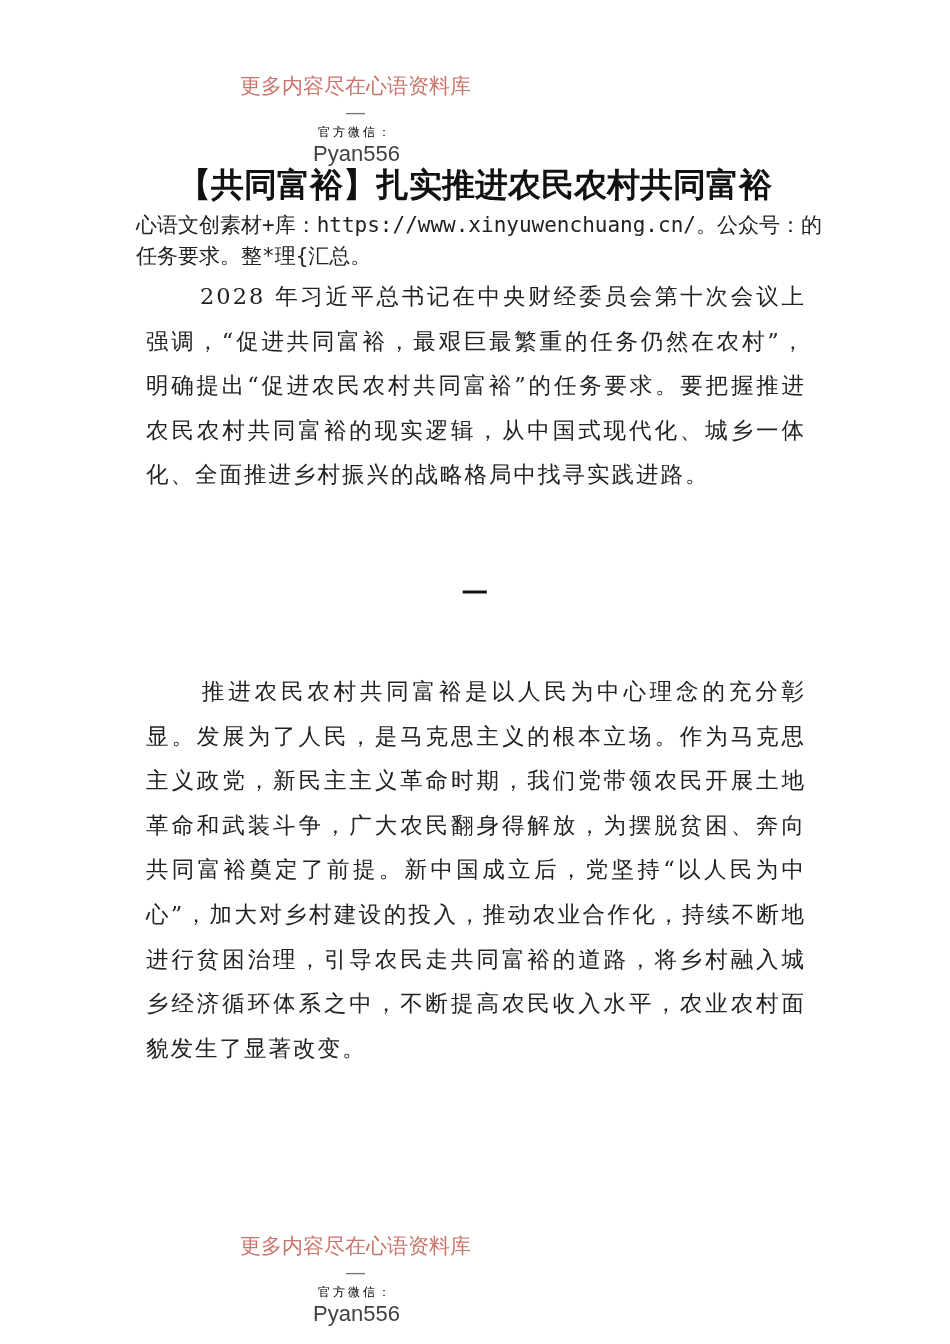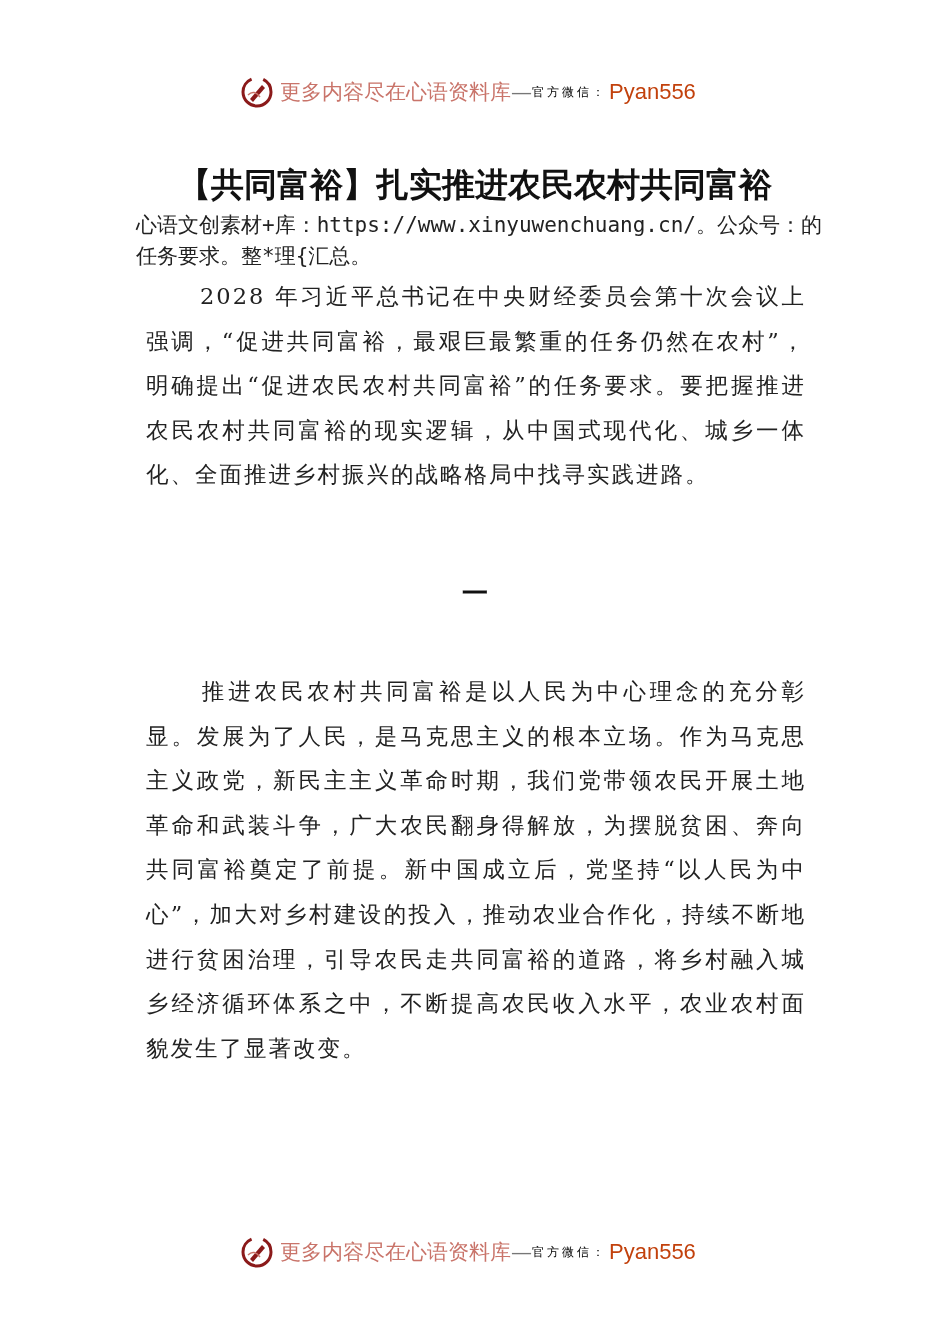--- a/index.html
+++ b/index.html
@@ -1,24 +1,24 @@
 <!DOCTYPE html>
 <html><head>
   <meta charset="utf-8">
   <style>
     html, body { margin: 0; padding: 0; background: #ffffff; }
     body { width: 950px; height: 1344px; position: relative; overflow: hidden; font-family: "DejaVu Serif", serif; color: #111; }
-    .banner { position: absolute; left: 240px; height: 40px; display: flex; align-items: center; }
+    .banner { position: absolute; left: 240px; height: 40px; display: flex; align-items: center; flex-direction: column; }
     .banner.top { top: 72px; }
     .banner.bottom { top: 1232px; }
     .logo { width: 34px; height: 34px; margin-right: 6px; }
     .b-red { color: #c9746a; font-size: 21px; font-family: "DejaVu Serif", serif; letter-spacing: 0px; }
     .b-dash { color: #777; font-size: 21px; font-family: "DejaVu Serif", serif; }
     .b-gray { color: #000000; font-size: 12px; font-family: "DejaVu Serif", serif; letter-spacing: 3px; }
-    .b-id { color: #c2410c; font-size: 22px; font-family: "Liberation Sans", sans-serif; margin-left: 2px; text-align: center; }
+    .b-id { color: #404040; font-size: 22px; font-family: "Liberation Sans", sans-serif; margin-left: 2px; text-align: center; }
     .title { position: absolute; top: 163px; left: 0; width: 950px; text-align: center; font-family: "DejaVu Sans", sans-serif; font-weight: bold; font-size: 33px; color: #111; }
     .source { position: absolute; top: 210px; left: 136px; width: 700px; font-family: "DejaVu Sans Mono", monospace; font-size: 21px; line-height: 31px; color: #222; word-break: break-all; }
     .para { position: absolute; left: 146px; width: 660px; font-size: 22.5px; line-height: 44.6px; color: #222; text-align: justify; letter-spacing: 2px; }
     .para .indent { display: inline-block; width: 54px; }
     .p1 { top: 274px; }
     .p2 { top: 669px; }
     .section { position: absolute; top: 576px; left: 0; width: 950px; text-align: center; font-size: 26px; font-weight: bold; color: #111; }
   </style>
 </head>
 <body>

